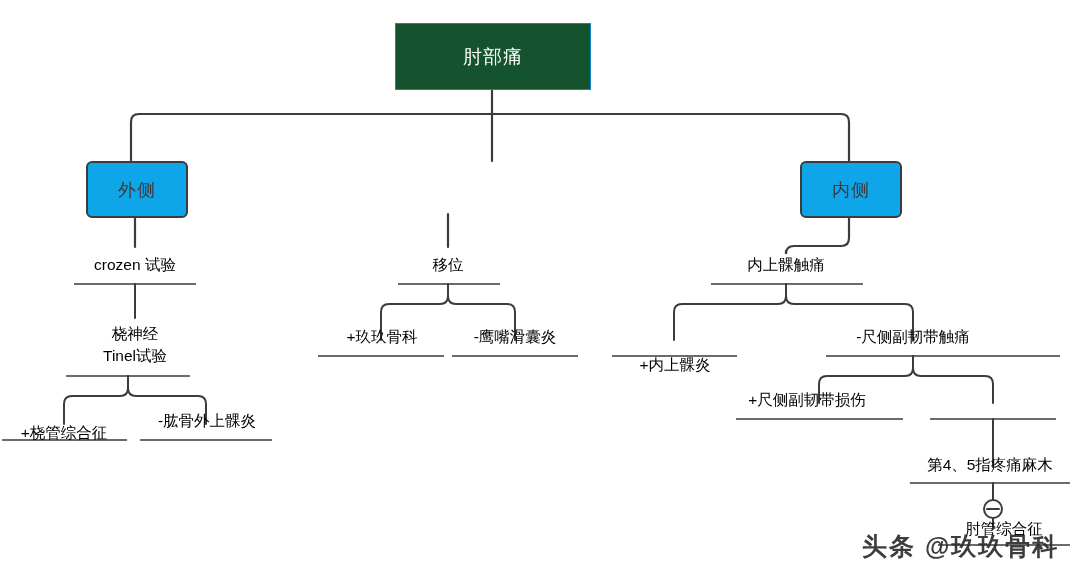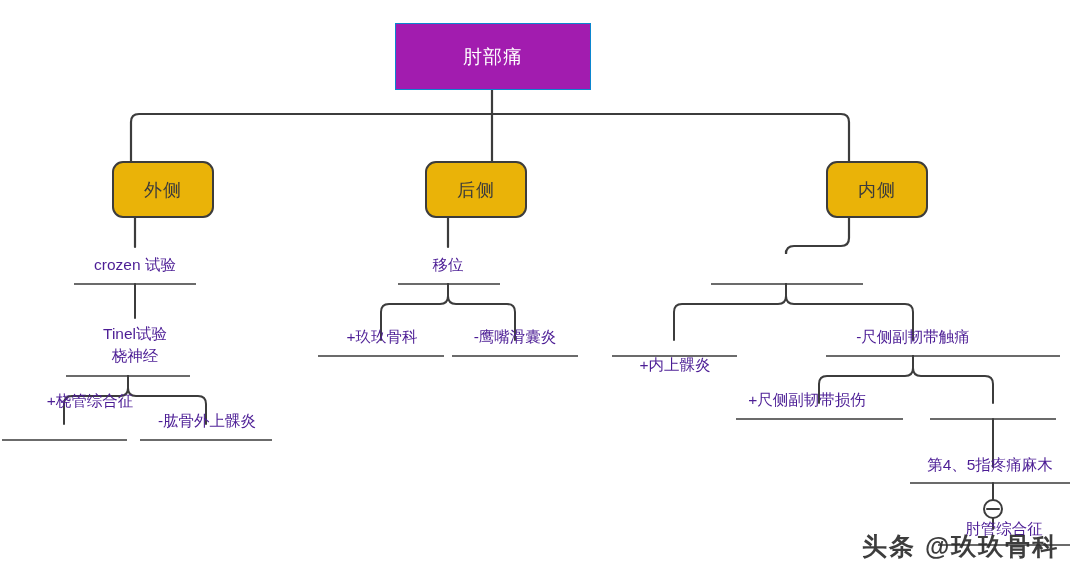--- a/index.html
+++ b/index.html
@@ -1,30 +1,30 @@
 <!DOCTYPE html>
 <html><head>
 <meta charset="utf-8">
 <style>
   html,body{margin:0;padding:0;background:#ffffff;}
   body{width:1080px;height:582px;overflow:hidden;font-family:"Liberation Sans","DejaVu Sans",sans-serif;}
   #stage{position:relative;width:1080px;height:582px;background:#fff;}
   svg.layer{position:absolute;left:0;top:0;width:1080px;height:582px;}
   .node-root{
-    position:absolute;background:#a21caf;border:1px solid #0b86cf;
+    position:absolute;background:#14532d;border:1px solid #0b86cf;
     display:flex;align-items:center;justify-content:center;
     color:#ffffff;font-size:19px;letter-spacing:1px;
   }
   .node-box{
-    position:absolute;background:#eab308;border:2.5px solid #3c3c3c;border-radius:11px;
+    position:absolute;background:#0ea5e9;border:2.5px solid #3c3c3c;border-radius:6px;
     display:flex;align-items:center;justify-content:center;
-    color:#3b3b3b;font-size:18px;letter-spacing:1px;margin-left:26px;
+    color:#3b3b3b;font-size:18px;letter-spacing:1px;
   }
   .lbl{
-    position:absolute;color:#4c1d95;font-size:15.5px;text-align:center;
+    position:absolute;color:#000000;font-size:15.5px;text-align:center;
     white-space:nowrap;line-height:20px;
   }
   .lbl.two{line-height:22px;}
   .watermark{
     position:absolute;color:rgba(45,45,45,0.92);font-size:25px;font-weight:bold;
     letter-spacing:2px;white-space:nowrap;
   }
 </style>
 </head>
 <body>
@@ -92,43 +92,41 @@
     </g>
   </svg>
 
   <div class="node-root" style="left:395px;top:23px;width:194px;height:65px;">
     <span>肘部痛</span>
   </div>
 
   <div class="node-box" style="left:86px;top:161px;width:98px;height:53px;">
     <span>外侧</span>
   </div>
-  <div class="node-box" style="left:399px;top:161px;width:98px;height:53px;">
-    <span>后侧</span>
-  </div>
   <div class="node-box" style="left:800px;top:161px;width:98px;height:53px;">
     <span>内侧</span>
   </div>
 
   <div class="lbl" style="left:60px;top:255px;width:150px;">crozen 试验</div>
 
   <div class="lbl two" style="left:58px;top:323px;width:154px;">
+    <div>桡神经</div>
     <div>Tinel试验</div>
-    <div>桡神经</div>
   </div>
 
   <div class="lbl" style="left:398px;top:255px;width:100px;">移位</div>
 
+  <div class="lbl" style="left:706px;top:255px;width:160px;">内上髁触痛</div>
 
   <div class="lbl" style="left:823px;top:327px;width:180px;">-尺侧副韧带触痛</div>
 
 
   <div class="lbl" style="left:908px;top:455px;width:164px;">第4、5指疼痛麻木</div>
 
-  <div class="lbl" style="left:0px;top:391px;width:128px;margin-left:26px;">+桡管综合征</div>
+  <div class="lbl" style="left:0px;top:423px;width:128px;">+桡管综合征</div>
   <div class="lbl" style="left:140px;top:411px;width:134px;">-肱骨外上髁炎</div>
 
   <div class="lbl" style="left:318px;top:327px;width:128px;">+玖玖骨科</div>
   <div class="lbl" style="left:452px;top:327px;width:126px;text-align:center;">-鹰嘴滑囊炎</div>
 
   <div class="lbl" style="left:612px;top:327px;width:126px;margin-top:28px;">+内上髁炎</div>
 
   <div class="lbl" style="left:723px;top:390px;width:168px;">+尺侧副韧带损伤</div>
 
   <div class="lbl" style="left:938px;top:520px;width:132px;font-family:Liberation Mono, monospace;">肘管综合征</div>

